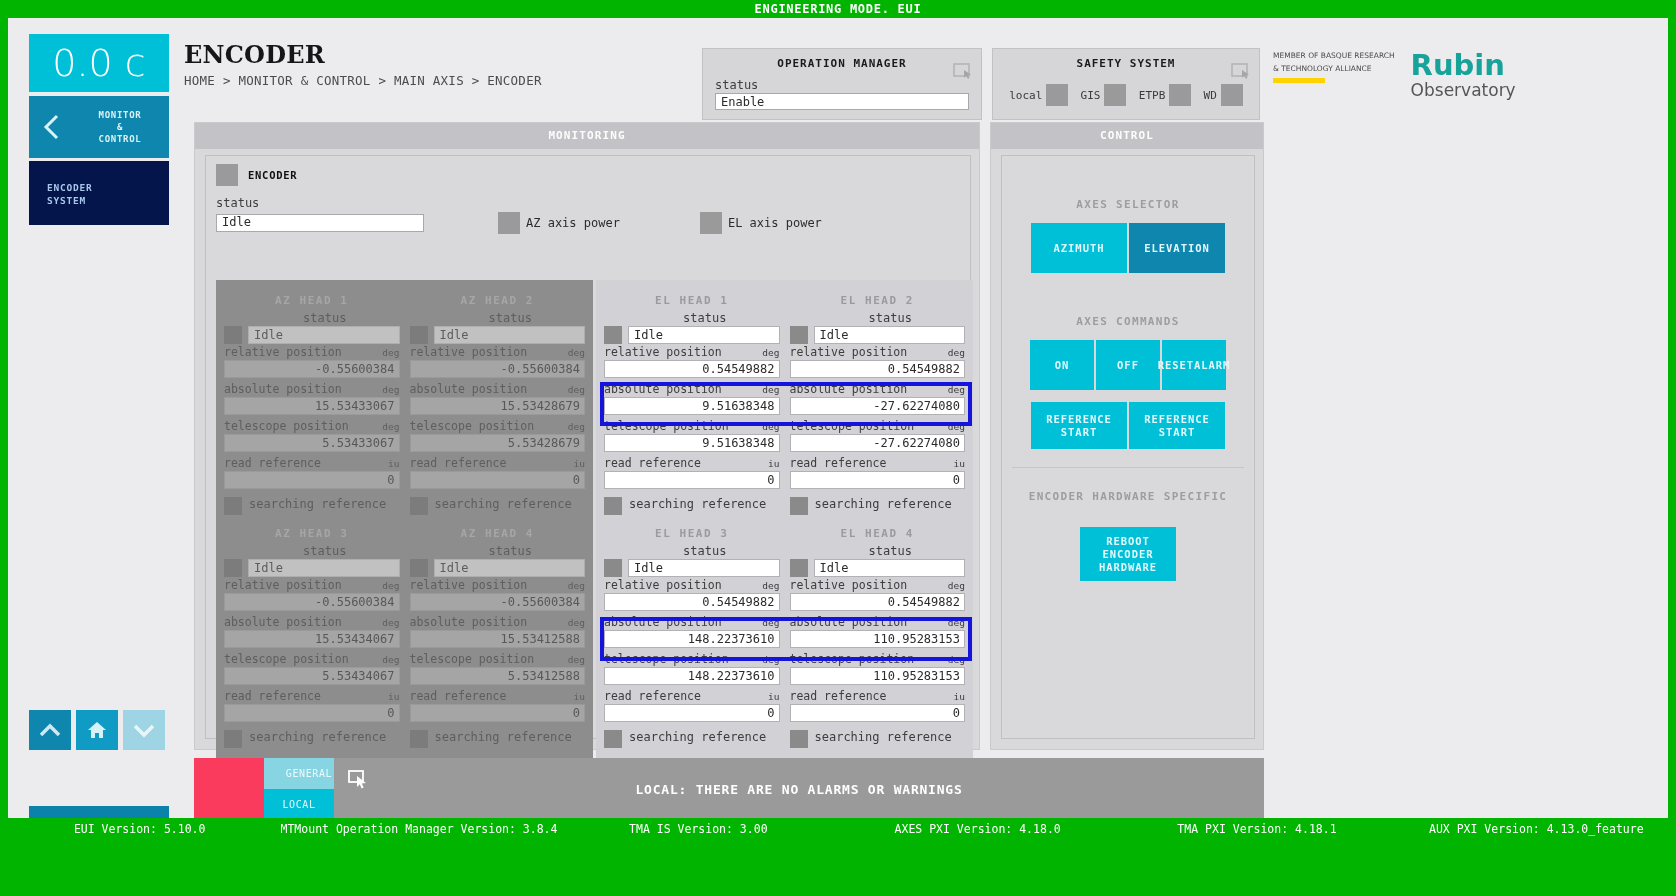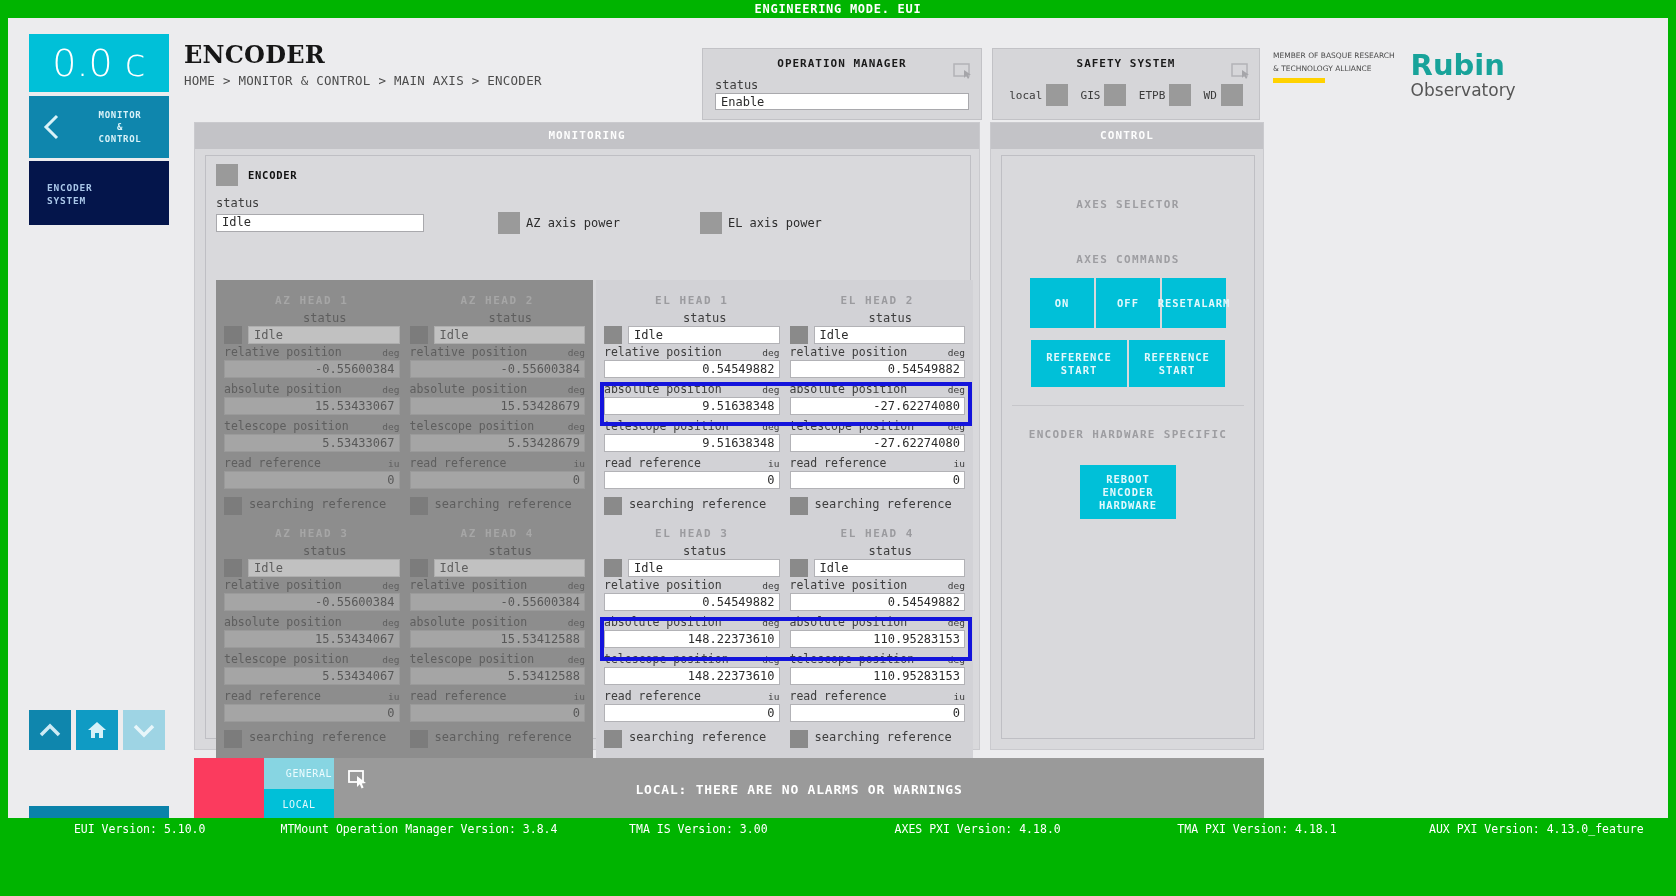--- a/index.html
+++ b/index.html
@@ -637,20 +637,28 @@
 
       </div>
     </div>
   </div>
 
   <div id="controlcol">
     <div class="sect-title">CONTROL</div>
 
     <div class="ctrl-card">
       <div class="ctrl-grouplbl" style="margin-top:42px">AXES SELECTOR</div>
+      <div class="btnrow">
+        <div class="cbtn" style="width:96px;height:50px">
+            <span>AZIMUTH</span>
+          </div>
+        <div class="cbtn sel" style="width:96px;height:50px">
+            <span>ELEVATION</span>
+          </div>
+      </div>
 
       <div class="ctrl-grouplbl" style="margin-top:42px">AXES COMMANDS</div>
       <div class="btnrow">
         <div class="cbtn" style="width:64px;height:50px">
             <span>ON</span>
           </div>
         <div class="cbtn" style="width:64px;height:50px">
             <span>OFF</span>
           </div>
         <div class="cbtn" style="width:64px;height:50px;flex-direction:row">

